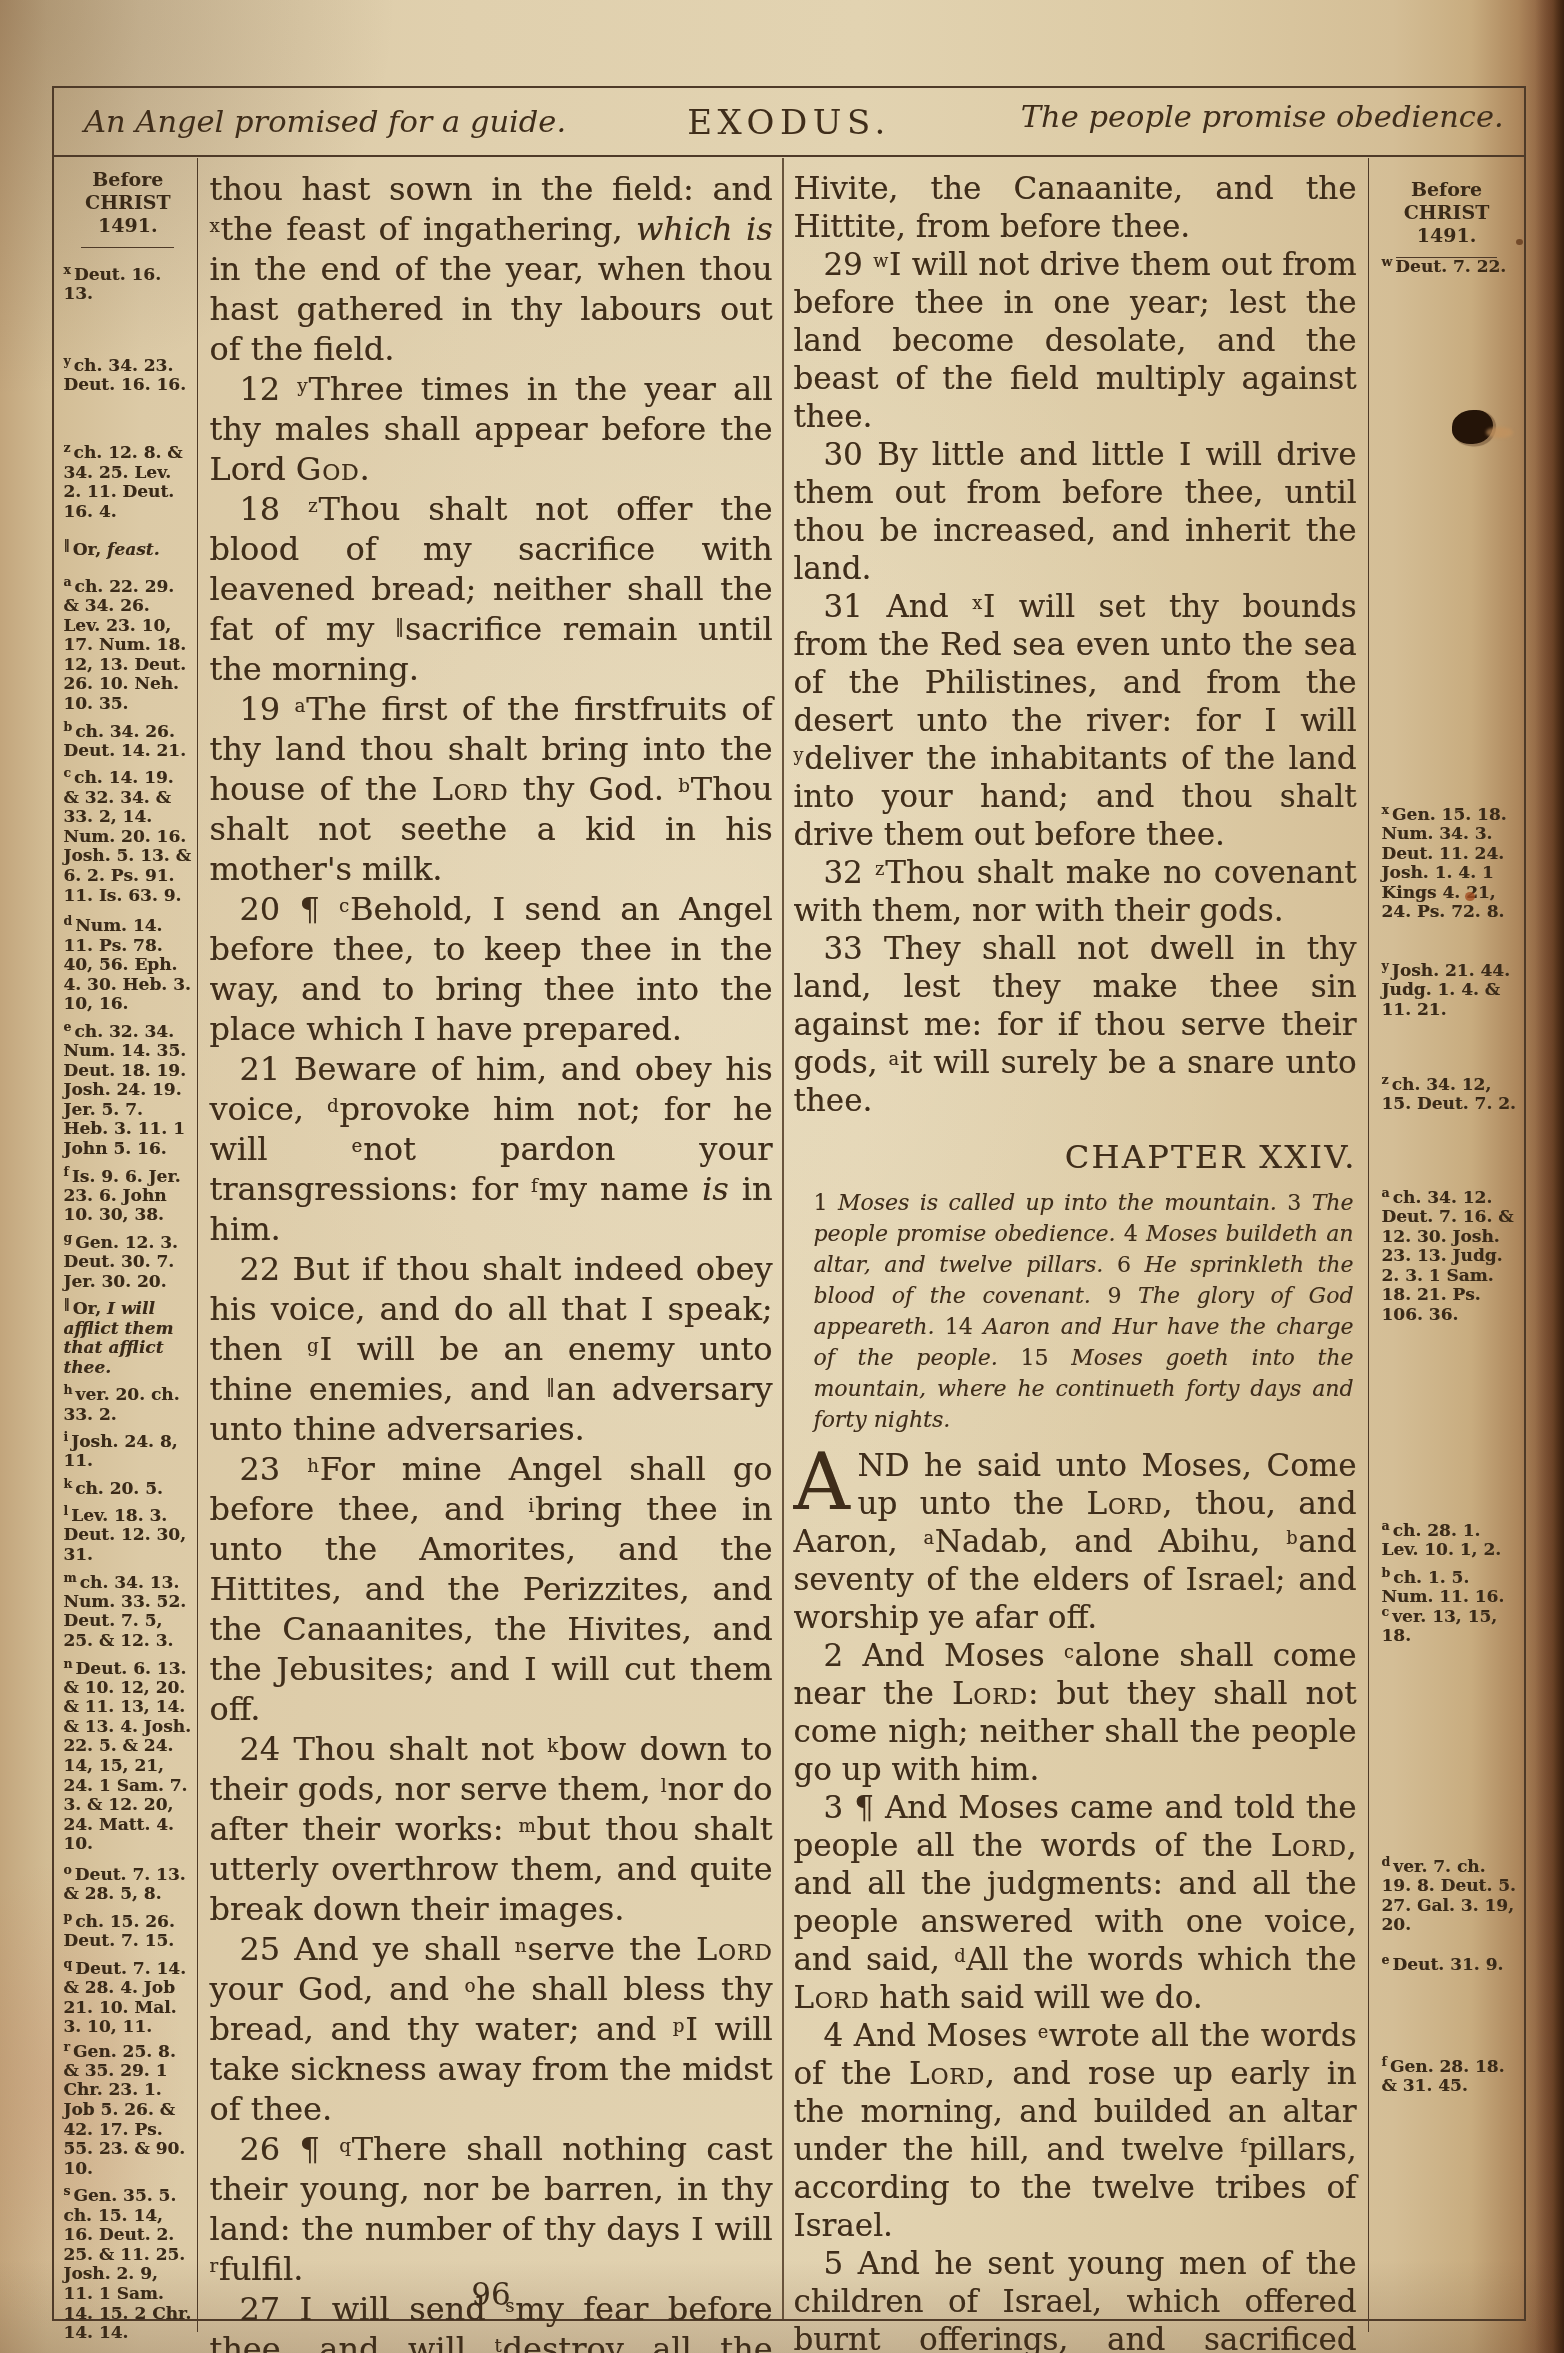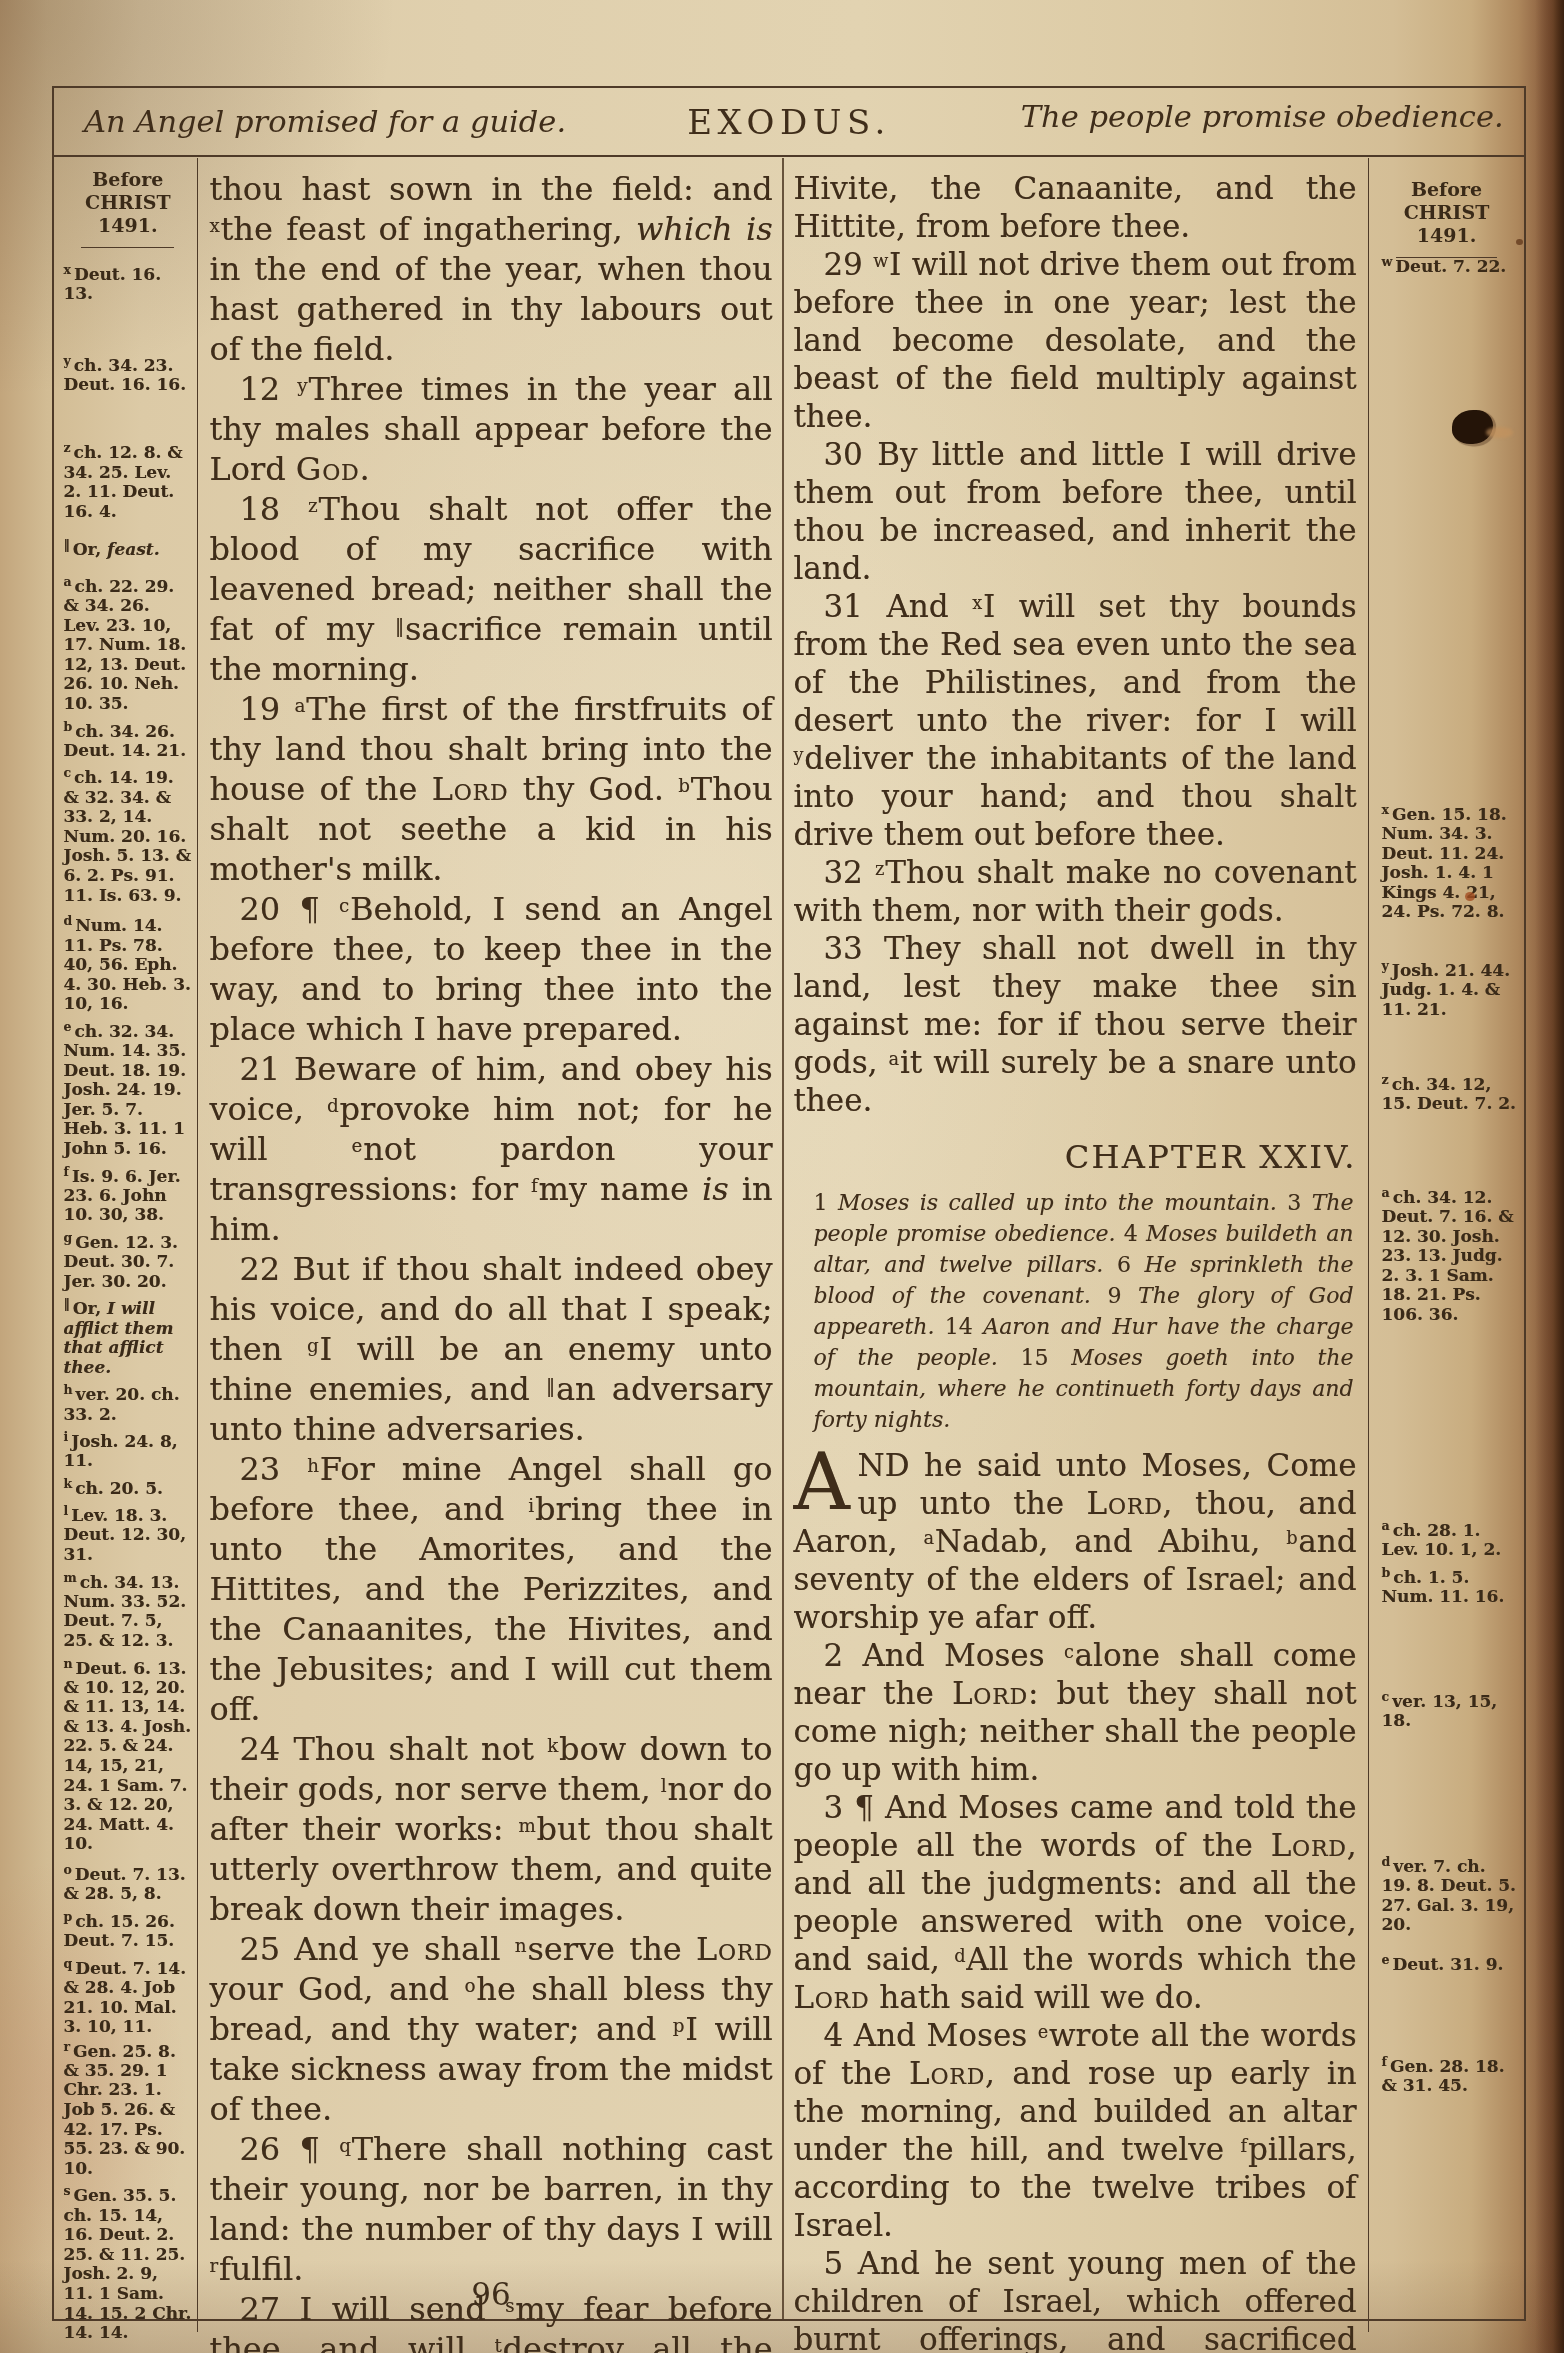--- a/index.html
+++ b/index.html
@@ -161,21 +161,21 @@
         <div class="mh-rule"></div>
       </div>
       <div>
           <div class="mnote" style="position: absolute; top: 94px; left: 12.5px; right: 4.7px;"><span class="mk">w</span>Deut. 7. 22.</div>
           <div class="mnote" style="position: absolute; top: 642px; left: 12.5px; right: 4.7px;"><span class="mk">x</span>Gen. 15. 18. Num. 34. 3. Deut. 11. 24. Josh. 1. 4. 1 Kings 4. 21, 24. Ps. 72. 8.</div>
           <div class="mnote" style="position: absolute; top: 798px; left: 12.5px; right: 4.7px;"><span class="mk">y</span>Josh. 21. 44. Judg. 1. 4. &amp; 11. 21.</div>
           <div class="mnote" style="position: absolute; top: 912px; left: 12.5px; right: 4.7px;"><span class="mk">z</span>ch. 34. 12, 15. Deut. 7. 2.</div>
           <div class="mnote" style="position: absolute; top: 1025px; left: 12.5px; right: 4.7px;"><span class="mk">a</span>ch. 34. 12. Deut. 7. 16. &amp; 12. 30. Josh. 23. 13. Judg. 2. 3. 1 Sam. 18. 21. Ps. 106. 36.</div>
           <div class="mnote" style="position: absolute; top: 1358px; left: 12.5px; right: 4.7px;"><span class="mk">a</span>ch. 28. 1. Lev. 10. 1, 2.</div>
           <div class="mnote" style="position: absolute; top: 1405px; left: 12.5px; right: 4.7px;"><span class="mk">b</span>ch. 1. 5. Num. 11. 16.</div>
-          <div class="mnote" style="position: absolute; top: 1529px; left: 12.5px; right: 4.7px;"><span class="mk">c</span>ver. 13, 15, 18.</div>
+          <div class="mnote" style="position: absolute; top: 1444px; left: 12.5px; right: 4.7px;"><span class="mk">c</span>ver. 13, 15, 18.</div>
           <div class="mnote" style="position: absolute; top: 1694px; left: 12.5px; right: 4.7px;"><span class="mk">d</span>ver. 7. ch. 19. 8. Deut. 5. 27. Gal. 3. 19, 20.</div>
           <div class="mnote" style="position: absolute; top: 1792px; left: 12.5px; right: 4.7px;"><span class="mk">e</span>Deut. 31. 9.</div>
           <div class="mnote" style="position: absolute; top: 1894px; left: 12.5px; right: 4.7px;"><span class="mk">f</span>Gen. 28. 18. &amp; 31. 45.</div>
         </div>
     </aside>
 
   </div>
 
   <div class="ink-blot"></div>
   <div class="fleck-orange"></div>

